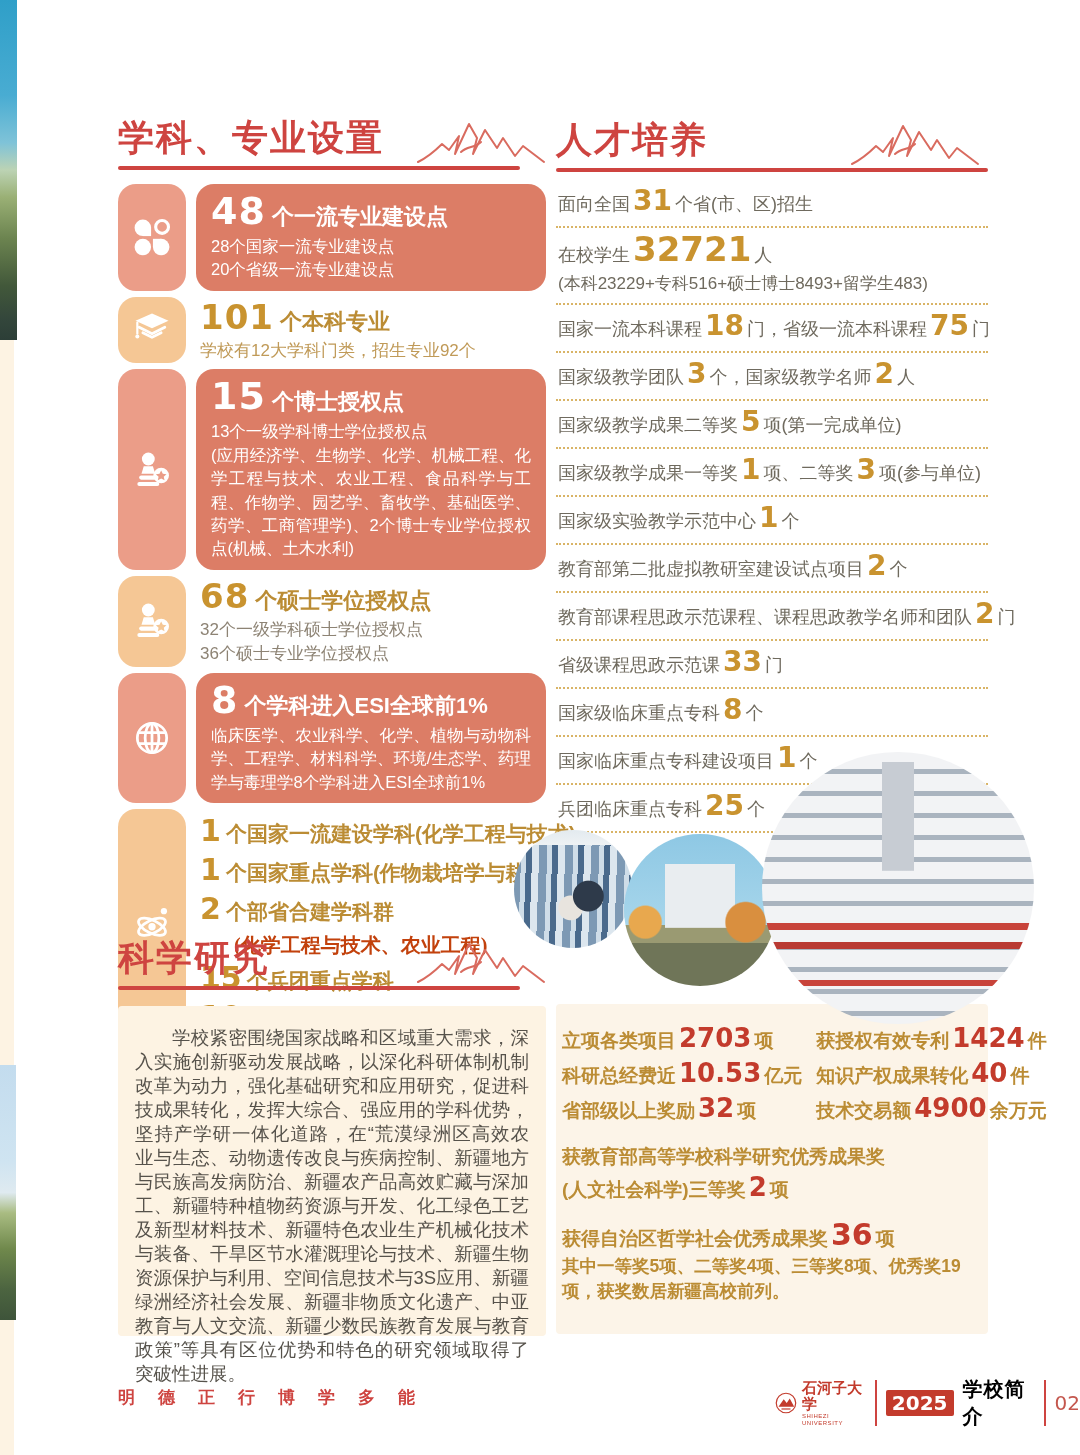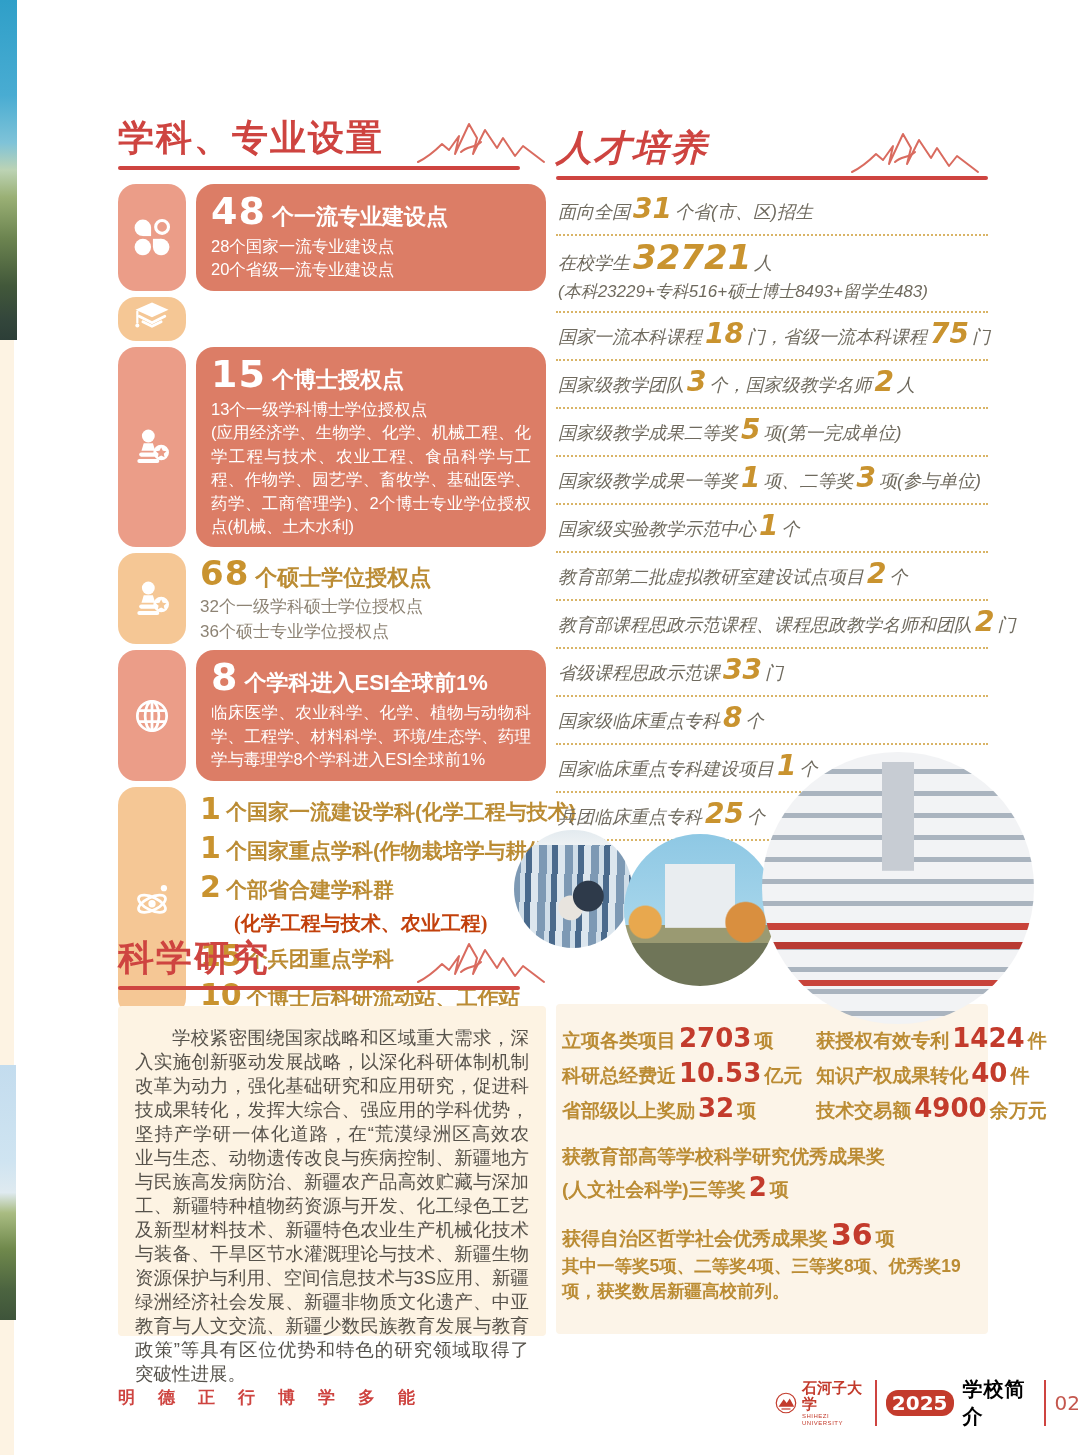--- a/index.html
+++ b/index.html
@@ -40,21 +40,21 @@
   .m-plain .m-title{color:#bb8c34;}
   .m-subline{font-size:17px;line-height:1.45;}
   .m-subline.tan{color:#c09a58;}
   .m-subline.gray{color:#8d8374;}
   .m-list{padding-top:4px;}
   .m-item{font-size:21px;font-weight:700;color:#bb8c34;line-height:36px;white-space:nowrap;}
   .mi-num{font-size:30px;font-weight:800;color:#c9932f;margin-right:5px;font-family:"DejaVu Sans",sans-serif;}
   .mi-sub{font-size:20px;font-weight:700;color:#c2410c;padding-left:34px;line-height:30px;font-family:Liberation Serif, serif;}
 
   
-  #talent{left:556px;top:126px;width:432px;font-style:italic;}
+  #talent{left:556px;top:118px;width:432px;}
   #talent-rows{margin-top:8px;}
   .t-row{padding:6px 2px 7px;border-bottom:2px dotted #d9b466;color:#6f6a5e;font-size:18px;line-height:30px;white-space:nowrap;}
   .sg-t{}
   .sg-n{color:#c9932f;font-size:28px;font-weight:800;padding:0 3px;font-family:"DejaVu Sans",sans-serif;}
   .sg-n.sg-big{font-size:34px;}
   .t-sub{font-size:17px;line-height:25px;margin-top:1px;white-space:nowrap;}
 
   
   #science-head{left:118px;top:936px;width:428px;}
   .cream-panel{position:absolute;border-radius:4px;box-sizing:border-box;}
@@ -95,21 +95,21 @@
   
   #motto{position:absolute;left:118px;top:1386px;display:flex;gap:23px;}
   .motto-ch{color:#ce4440;font-size:17px;font-weight:700;}
   #footer-right{position:absolute;left:774px;top:1376px;display:flex;align-items:center;gap:9px;}
   .f-logo{display:flex;align-items:center;gap:4px;}
   .f-logo svg{width:28px;height:28px;}
   .f-uni-stack{display:flex;flex-direction:column;line-height:1.1;}
   .f-uni{color:#c33b2c;font-weight:700;font-size:15px;font-family:"DejaVu Serif","Liberation Serif",serif;}
   .f-uni-en{color:#c33b2c;font-size:6px;letter-spacing:0.5px;}
   .f-line{width:2px;height:46px;background:#ce4440;}
-  .f-year{background:#c33b2c;color:#ffffff;font-weight:800;font-size:20px;padding:1px 6px;border-radius:12px;font-family:"DejaVu Sans",sans-serif;}
+  .f-year{background:#c33b2c;color:#ffffff;font-weight:800;font-size:20px;padding:1px 6px;border-radius:2px;font-family:"DejaVu Sans",sans-serif;}
   .f-booklet{color:#000000;font-size:20px;font-weight:800;letter-spacing:1px;}
   .f-page{color:#c4574e;font-size:20px;font-family:"DejaVu Sans",sans-serif;}
 </style>
 </head>
 <body>
 
 <div id="page">
 
   <div class="edge" id="edge-photo-top"></div>
   <div class="edge" id="edge-cream-mid"></div>
@@ -147,20 +147,24 @@
         </div>
         <div class="m-row">
           <div class="m-tile orange">
             <svg viewBox="0 0 48 48">
               <path d="M24 6 L42 14 L24 22 L6 14 Z" fill="#fff"></path>
               <path d="M38 21 L24 28 L10 21" fill="none" stroke="#fff" stroke-width="3" stroke-linecap="round" stroke-linejoin="round"></path>
               <path d="M34 27 L24 32 L14 27" fill="none" stroke="#fff" stroke-width="3" stroke-linecap="round" stroke-linejoin="round"></path>
               <path d="M8 16 v12" stroke="#fff" stroke-width="2.4" stroke-linecap="round"></path>
               <circle cx="8" cy="31" r="2.2" fill="#fff"></circle>
             </svg>
+          </div>
+          <div class="m-plain">
+            <div class="m-head"><span class="m-num">101</span><span class="m-title">个本科专业</span></div>
+            <div class="m-subline tan">学校有12大学科门类，招生专业92个</div>
           </div>
         </div>
         <div class="m-row">
           <div class="m-tile salmon">
             <svg viewBox="0 0 48 48">
               <circle cx="20" cy="12" r="7" fill="#fff"></circle>
               <path d="M15 20 h10 l2.5 8 H12.5 Z" fill="#fff"></path>
               <rect x="10" y="30" width="20" height="4.5" rx="2.2" fill="#fff"></rect>
               <rect x="8" y="37" width="24" height="4.5" rx="2.2" fill="#fff"></rect>
               <circle cx="34" cy="30" r="8.5" fill="#fff"></circle>

